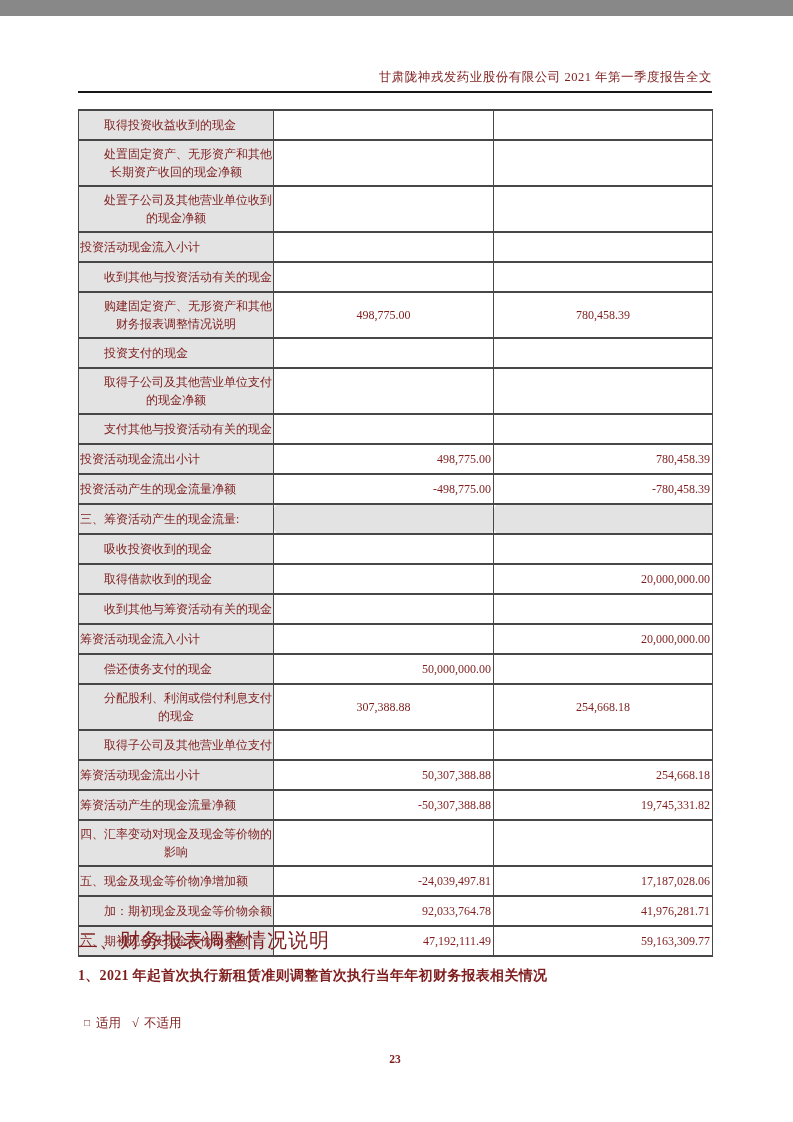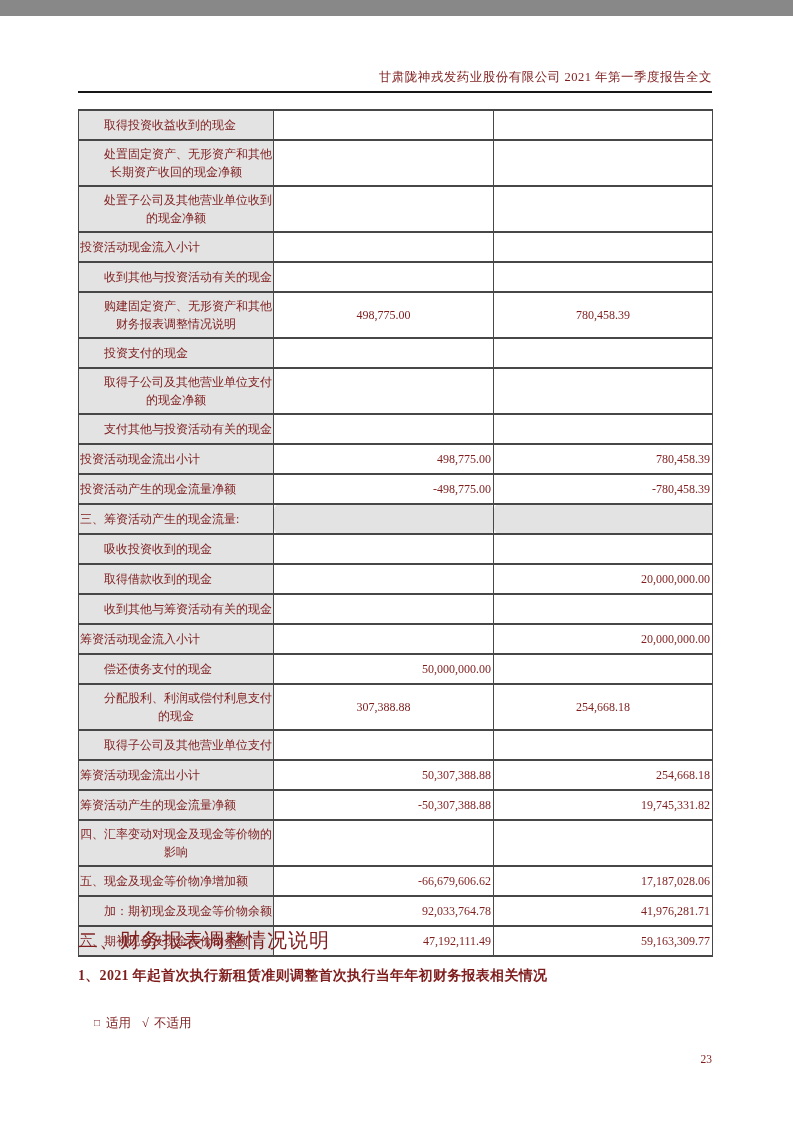--- a/index.html
+++ b/index.html
@@ -47,29 +47,29 @@
   
   .section-heading {
     position:absolute; left:78px; top:911px;
     font-size:20px; font-weight:normal; letter-spacing:1px;
   }
   .subsection-heading {
     position:absolute; left:78px; top:951px;
     font-size:14px; font-weight:bold; letter-spacing:0.3px;
   }
   .applicability {
-    position:absolute; left:94px; top:999px;
+    position:absolute; left:84px; top:999px;
     font-size:12.5px;
     text-align:right;
   }
   .applicability .box   { font-size:10px; position:relative; top:-1px; margin-right:6px; }
   .applicability .check { margin:0 5px 0 11px; }
   .page-number {
     position:absolute; left:78px; top:1037px; width:634px;
-    text-align:right; font-size:11.5px;
+    text-align:center; font-size:11.5px;font-weight:bold;
   }
 </style>
 </head>
 <body>
 
 <div class="page">
 
   <div class="doc-header">
     <span>甘肃陇神戎发药业股份有限公司 2021 年第一季度报告全文</span>
   </div>
@@ -239,21 +239,21 @@
             <div class="ln">四、汇率变动对现金及现金等价物的</div>
             <div class="ln">影响</div>
           </td>
           <td class="val"></td>
           <td class="val"></td>
         </tr>
         <tr class="single">
           <td class="label">
             <div class="ln">五、现金及现金等价物净增加额</div>
           </td>
-          <td class="val">-66,679,606.62</td>
+          <td class="val">-24,039,497.81</td>
           <td class="val">17,187,028.06</td>
         </tr>
         <tr class="single">
           <td class="label">
             <div class="ln indent">加：期初现金及现金等价物余额</div>
           </td>
           <td class="val">92,033,764.78</td>
           <td class="val">41,976,281.71</td>
         </tr>
         <tr class="single">

